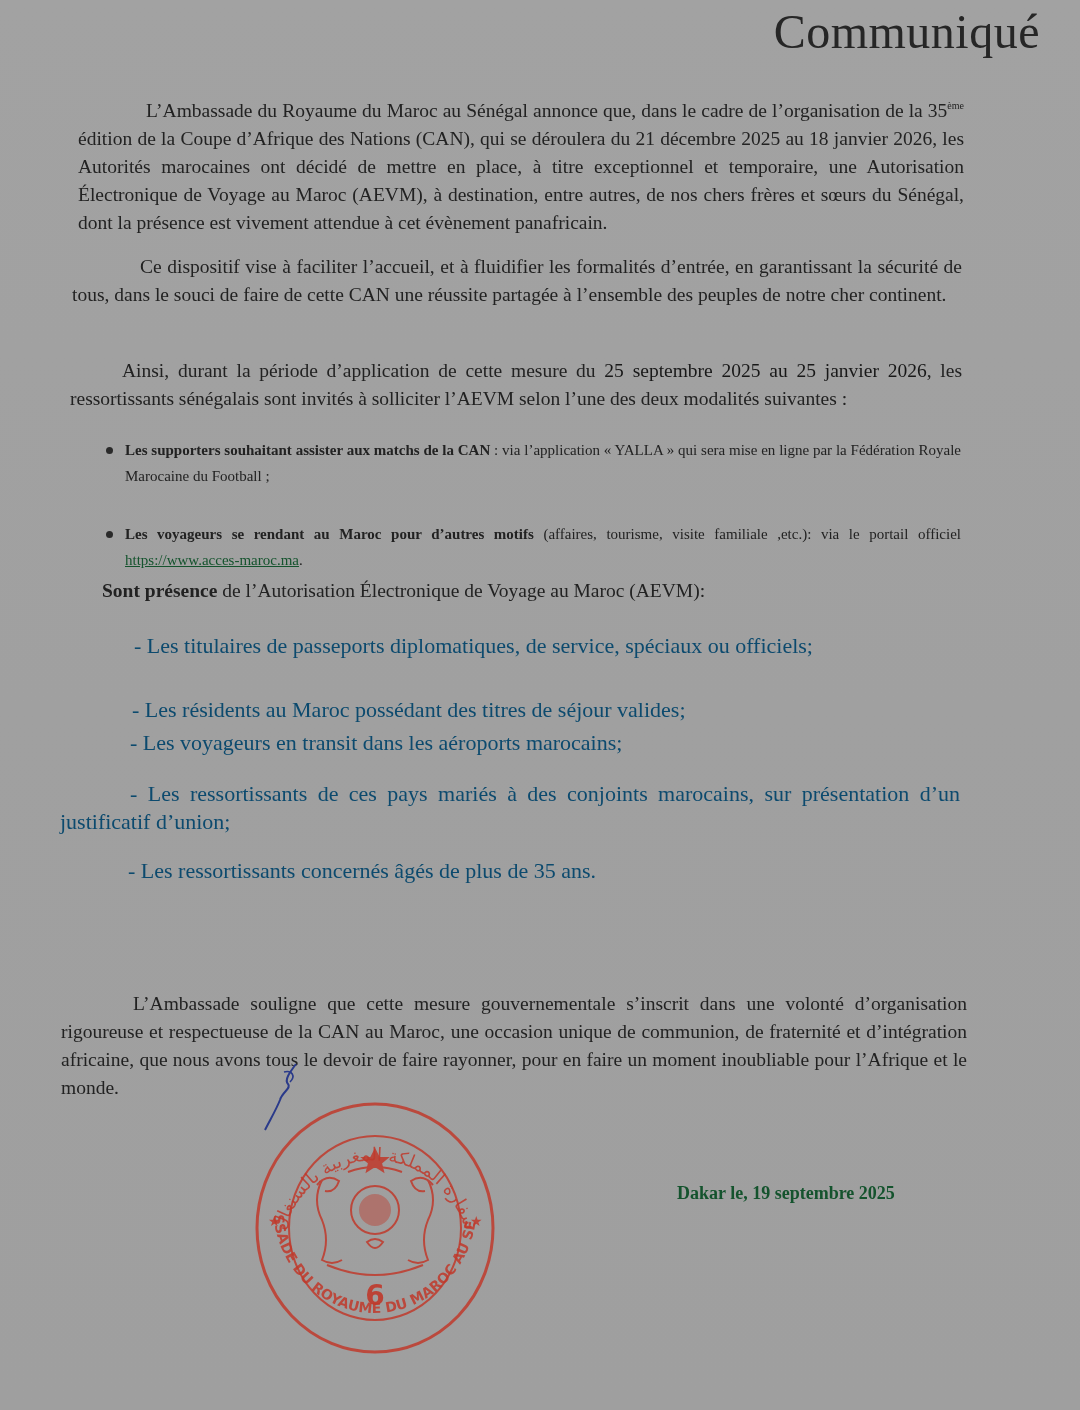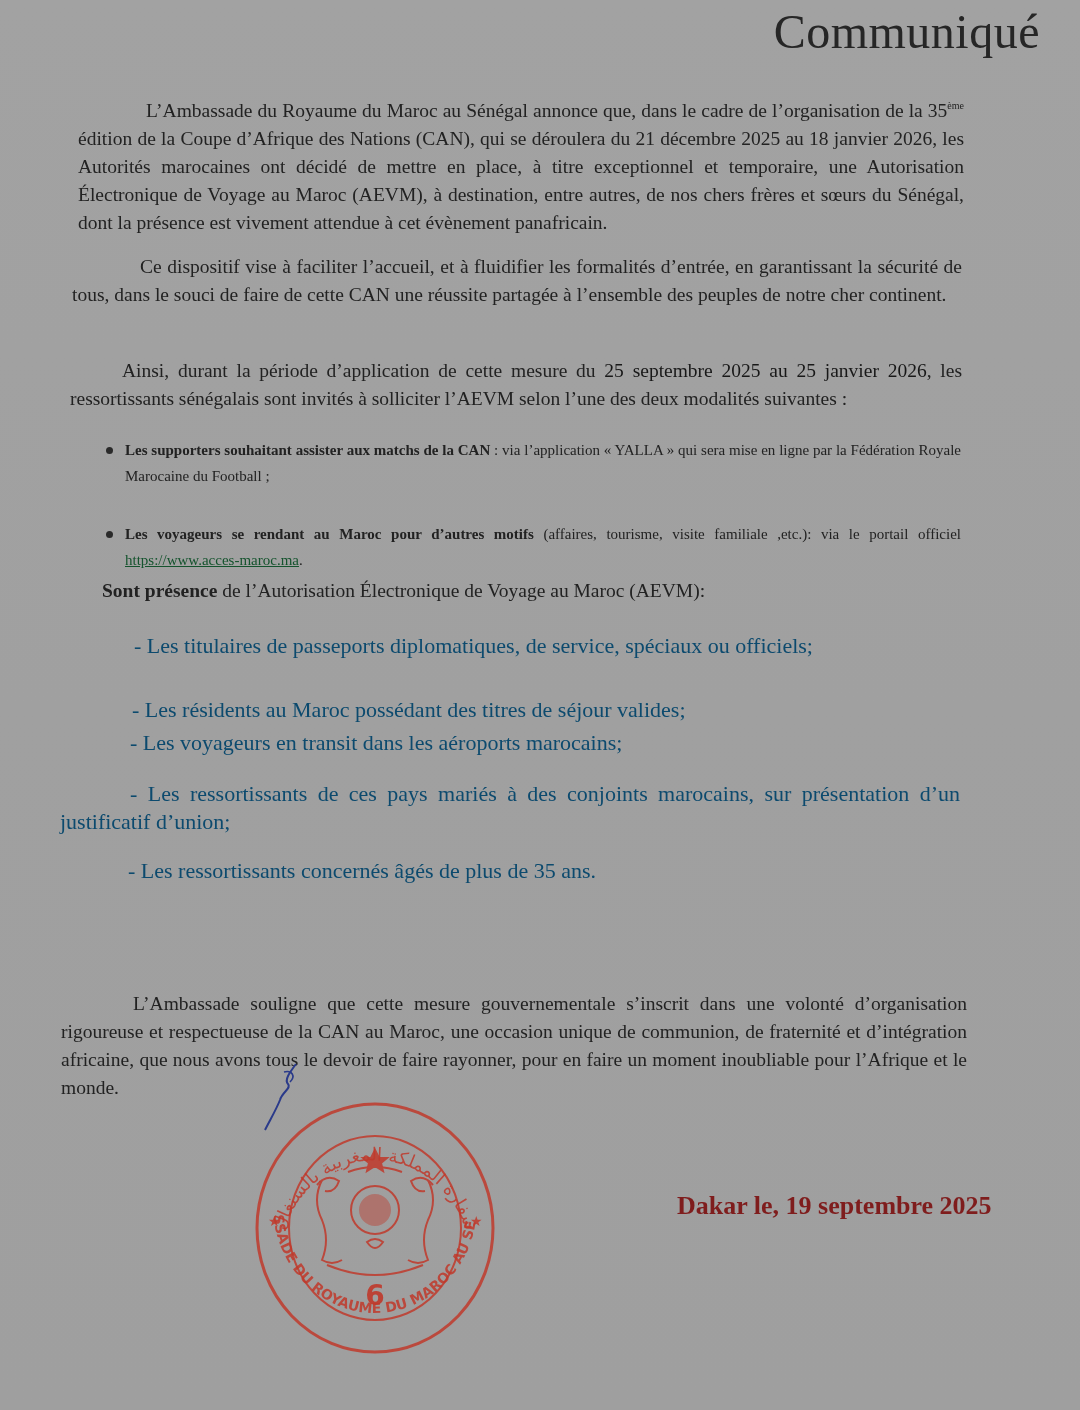--- a/index.html
+++ b/index.html
@@ -88,24 +88,23 @@
     .e2 { left: 132px; top: 680px; margin-top: 16px; }
     .e3 { left: 130px; top: 729px; }
     .e4 { left: 60px; top: 780px; width: 900px; text-align: justify; }
     .e4 .indent { display: inline-block; width: 70px; }
     .e5 { left: 128px; top: 857px; }
     .p4 { left: 56px; top: 905px; width: 904px; }
     .p5 { left: 54px; top: 990px; width: 906px; margin-left: 7px; }
     .date {
       position: absolute;
       left: 677px; top: 1183px;
-      font-size: 26px;
+      font-size: 18px;
       font-weight: bold;
-      color: #7f1d1d;
-      margin-top: 8px;
+      color: #14532d;
     }
     .seal {
       position: absolute;
       left: 252px; top: 1100px;
       width: 246px; height: 256px;
     }
     .signature {
       position: absolute;
       left: 262px; top: 1062px;
       width: 40px; height: 70px;

